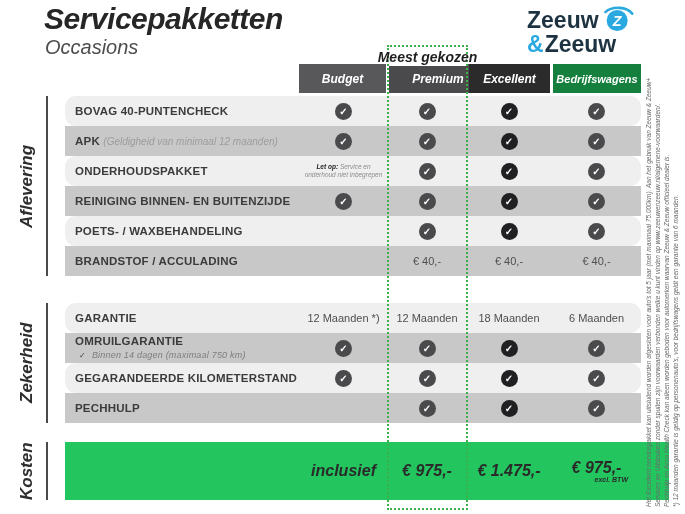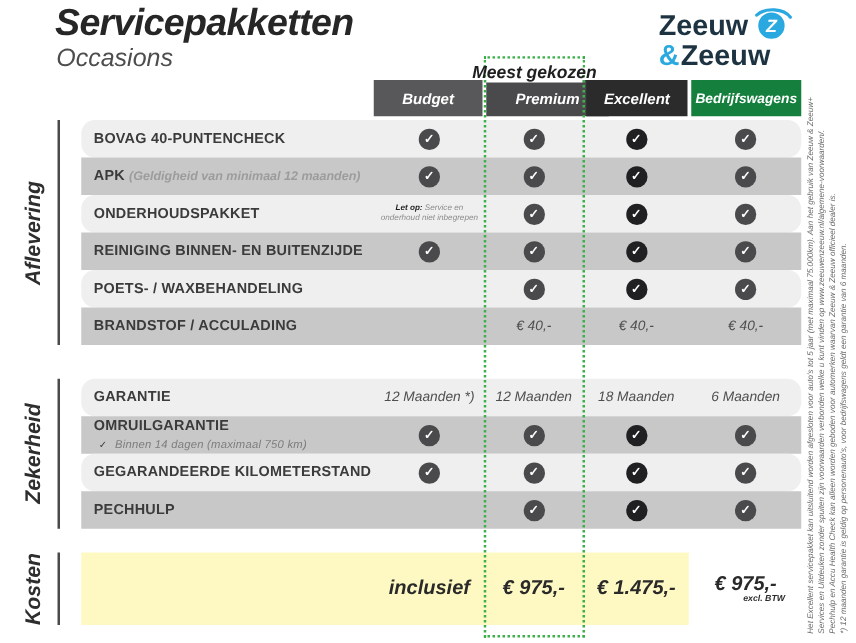--- a/index.html
+++ b/index.html
@@ -29,37 +29,37 @@
   #sec-aflevering{top:96px;}
   #sec-zekerheid{top:303px;}
 
   .r{width:576px;height:30px;display:grid;grid-template-columns:234px 89px 78px 86px 89px;
      align-items:center;}
   .r.light{background:#f0efef;border-radius:11px;}
   .r.dark{background:#c9c8c8;}
 
   .lb{padding-left:10px;font-size:11.5px;font-weight:bold;color:#3b3b3b;letter-spacing:0.2px;
       white-space:nowrap;line-height:13px;}
-  .lb .sub{font-weight:bold;font-style:italic;font-size:10px;color:#9c9c9c;letter-spacing:0;}
+  .lb .sub{font-weight:normal;font-style:italic;font-size:10px;color:#9c9c9c;letter-spacing:0;}
   .lb .subnote{display:block;font-weight:normal;font-style:italic;font-size:9px;color:#7d7d7d;
       padding-left:4px;margin-top:1px;}
   .lb .subnote .tick{font-style:normal;color:#3b3b3b;margin-right:6px;font-size:8px;}
 
   .c{display:flex;justify-content:center;align-items:center;height:100%;}
   .chk{width:17px;height:17px;border-radius:50%;background:#4a4a4c;color:#fff;display:flex;
        align-items:center;justify-content:center;font-size:10px;font-weight:bold;}
   .c.ex .chk{background:#202022;}
-  .val{font-size:11px;font-style:italic;color:#4f4f4f;white-space:nowrap;}
+  .val{font-size:11px;color:#4f4f4f;white-space:nowrap;}
 
   .note{font-size:6.5px;line-height:8px;font-style:italic;color:#8d8d8d;text-align:center;
         width:82px;}
   .note b{color:#1d1d1d;}
 
   
-  #kosten-row{position:absolute;left:65px;top:442px;width:486px;height:58px;background:#fef9c3;
+  #kosten-row{position:absolute;left:65px;top:442px;width:604px;height:58px;background:#22c55e;
         display:grid;grid-template-columns:234px 89px 78px 86px 89px;align-items:center;}
   .kv{display:flex;justify-content:center;align-items:center;font-size:16px;font-weight:bold;
       font-style:italic;color:#2a2a2a;white-space:nowrap;}
   .kv.col{flex-direction:column;line-height:17px;}
   .kv .btw{font-size:7px;line-height:8px;align-self:flex-end;margin-right:13px;}
 
   
   .secline{position:absolute;width:2px;background:#4a4a4a;left:46px;}
   #line-aflevering{top:96px;height:180px;}
   #line-zekerheid{top:303px;height:120px;}

